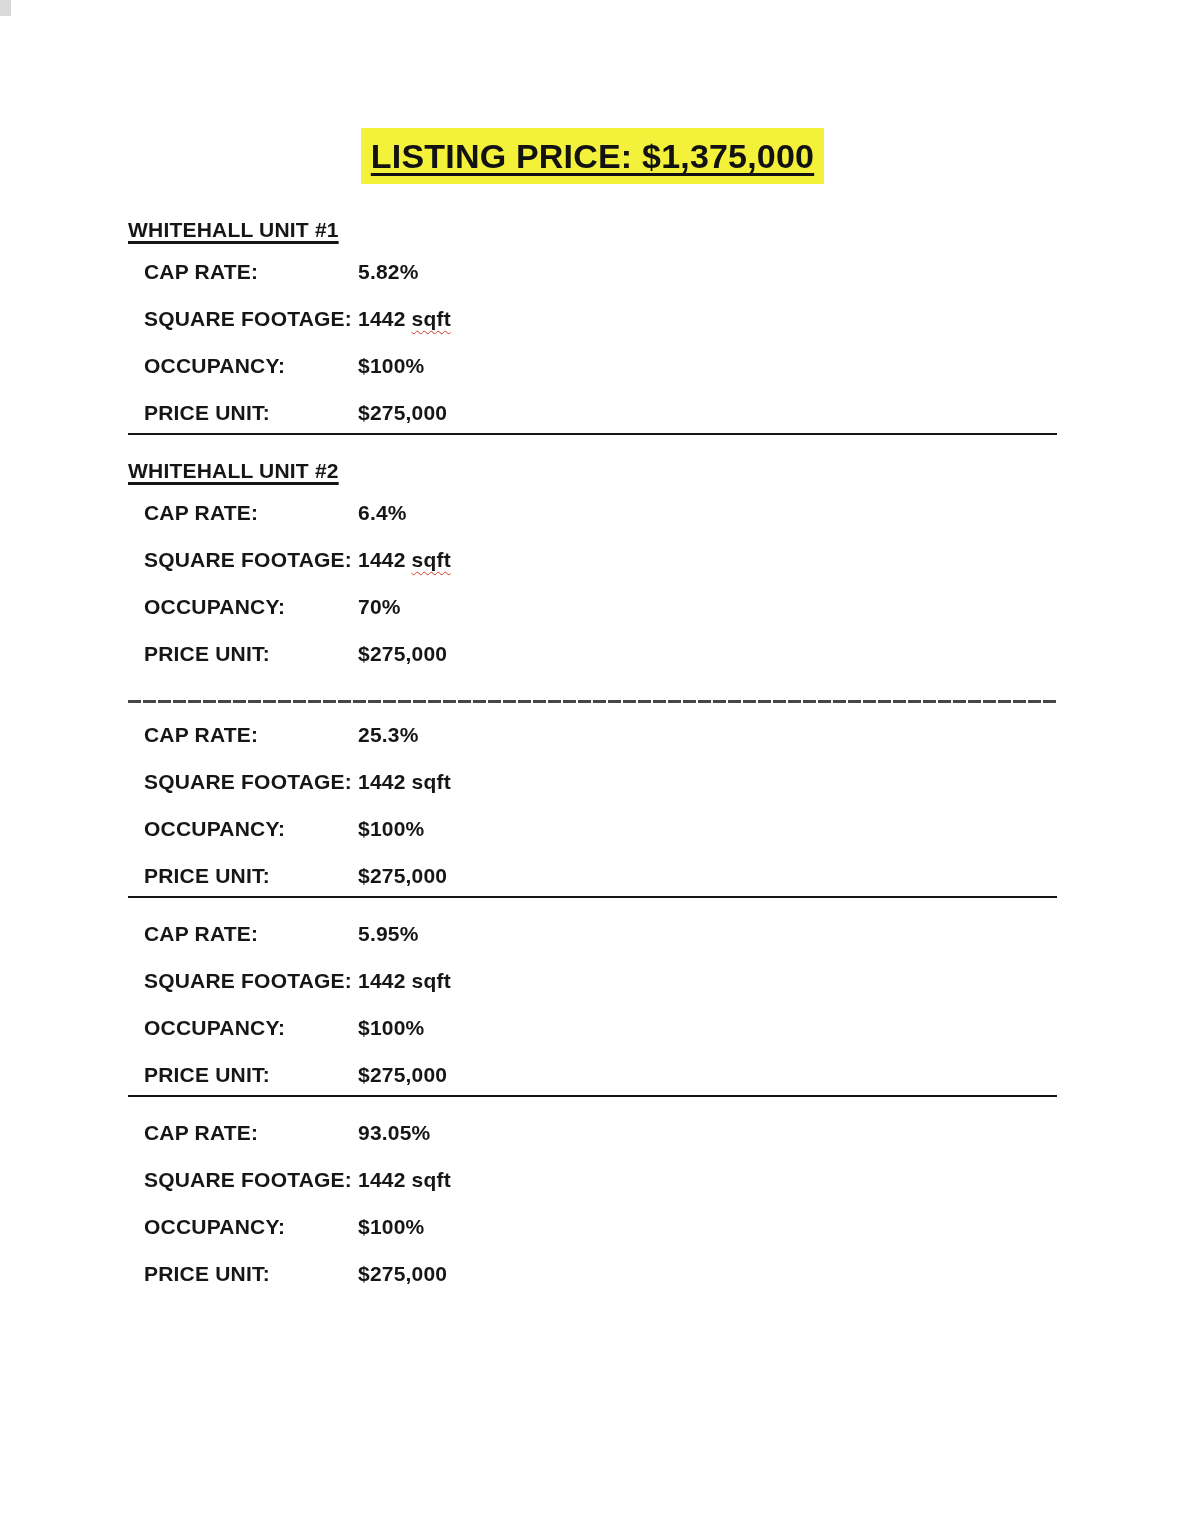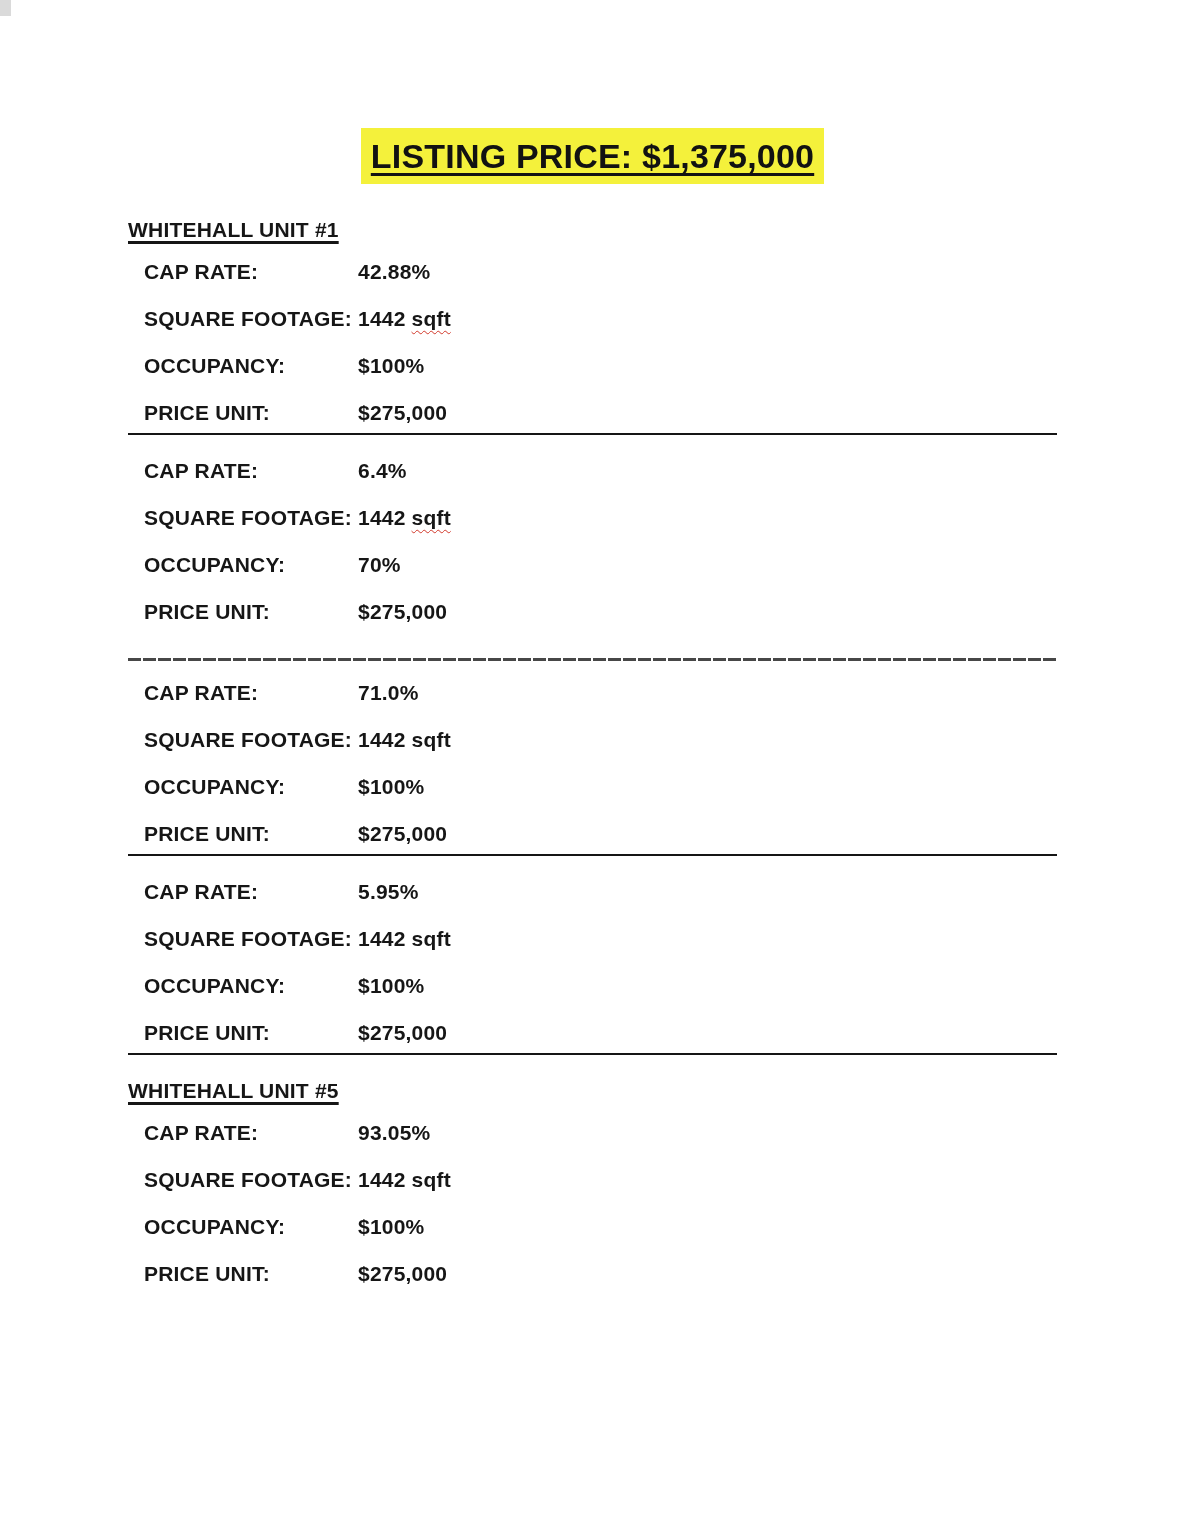--- a/index.html
+++ b/index.html
@@ -86,38 +86,39 @@
   <div class="content">
 
     <div class="title-wrap">
       <span class="title">LISTING PRICE: $1,375,000</span>
     </div>
 
     <div class="section">
       <div class="section-heading">WHITEHALL UNIT #1</div>
       <div class="row">
         <div class="row-label">CAP RATE:</div>
-        <div class="row-value"><span>42.88%</span><span class="squig"></span></div>
+        <div class="row-value"><span>5.82%</span><span class="squig"></span></div>
       </div>
       <div class="row">
         <div class="row-label">SQUARE FOOTAGE:</div>
         <div class="row-value"><span>1442</span><span class="squig">sqft</span></div>
       </div>
       <div class="row">
         <div class="row-label">OCCUPANCY:</div>
         <div class="row-value"><span>$100%</span><span class="squig"></span></div>
       </div>
       <div class="row">
         <div class="row-label">PRICE UNIT:</div>
         <div class="row-value"><span>$275,000</span><span class="squig"></span></div>
       </div>
     </div>
     <div class="hr-solid"></div>
 
     <div class="section">
+      <div class="section-heading">WHITEHALL UNIT #2</div>
       <div class="row">
         <div class="row-label">CAP RATE:</div>
         <div class="row-value"><span>6.4%</span><span class="squig"></span></div>
       </div>
       <div class="row">
         <div class="row-label">SQUARE FOOTAGE:</div>
         <div class="row-value"><span>1442</span><span class="squig">sqft</span></div>
       </div>
       <div class="row">
         <div class="row-label">OCCUPANCY:</div>
@@ -126,21 +127,21 @@
       <div class="row">
         <div class="row-label">PRICE UNIT:</div>
         <div class="row-value"><span>$275,000</span><span class="squig"></span></div>
       </div>
     </div>
     <div class="hr-underscore"></div>
 
     <div class="section">
       <div class="row">
         <div class="row-label">CAP RATE:</div>
-        <div class="row-value"><span>71.0%</span><span class="squig"></span></div>
+        <div class="row-value"><span>25.3%</span><span class="squig"></span></div>
       </div>
       <div class="row">
         <div class="row-label">SQUARE FOOTAGE:</div>
         <div class="row-value"><span>1442 sqft</span><span class="squig"></span></div>
       </div>
       <div class="row">
         <div class="row-label">OCCUPANCY:</div>
         <div class="row-value"><span>$100%</span><span class="squig"></span></div>
       </div>
       <div class="row">
@@ -164,21 +165,20 @@
         <div class="row-value"><span>$100%</span><span class="squig"></span></div>
       </div>
       <div class="row">
         <div class="row-label">PRICE UNIT:</div>
         <div class="row-value"><span>$275,000</span><span class="squig"></span></div>
       </div>
     </div>
     <div class="hr-solid"></div>
 
     <div class="section">
-      <div class="section-heading">WHITEHALL UNIT #5</div>
       <div class="row">
         <div class="row-label">CAP RATE:</div>
         <div class="row-value"><span>93.05%</span><span class="squig"></span></div>
       </div>
       <div class="row">
         <div class="row-label">SQUARE FOOTAGE:</div>
         <div class="row-value"><span>1442 sqft</span><span class="squig"></span></div>
       </div>
       <div class="row">
         <div class="row-label">OCCUPANCY:</div>

